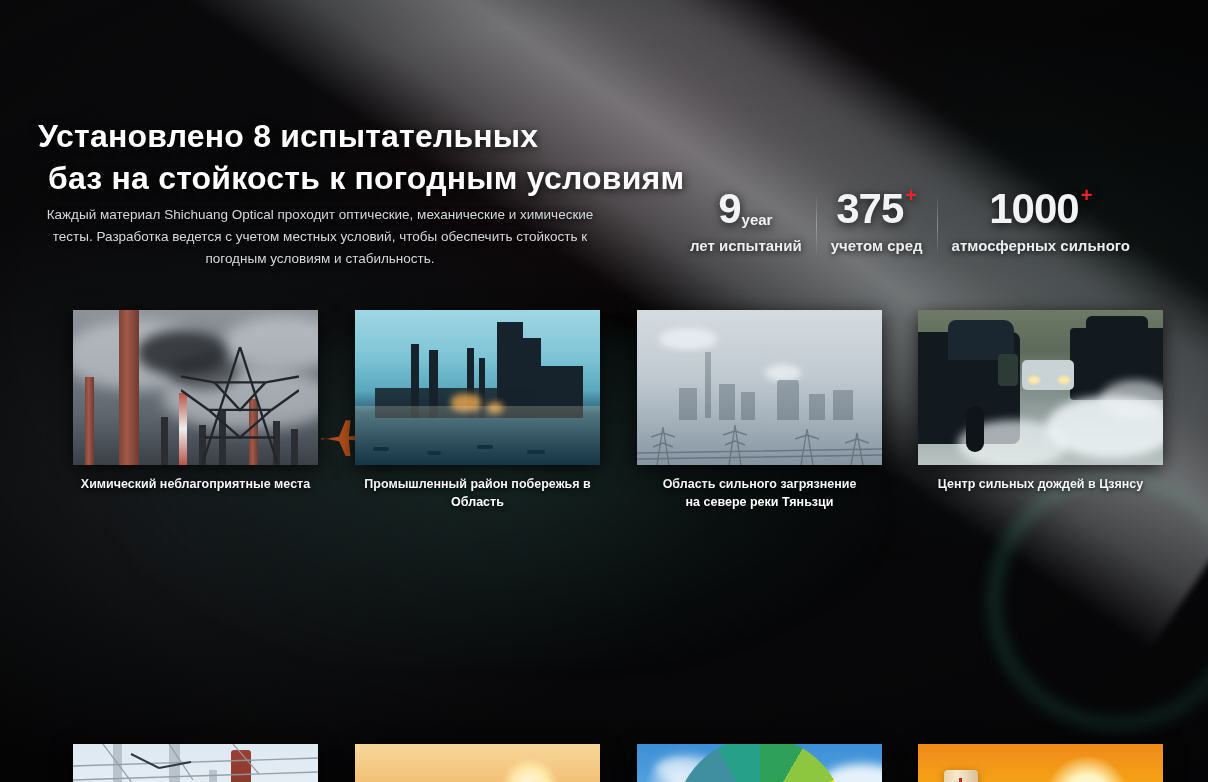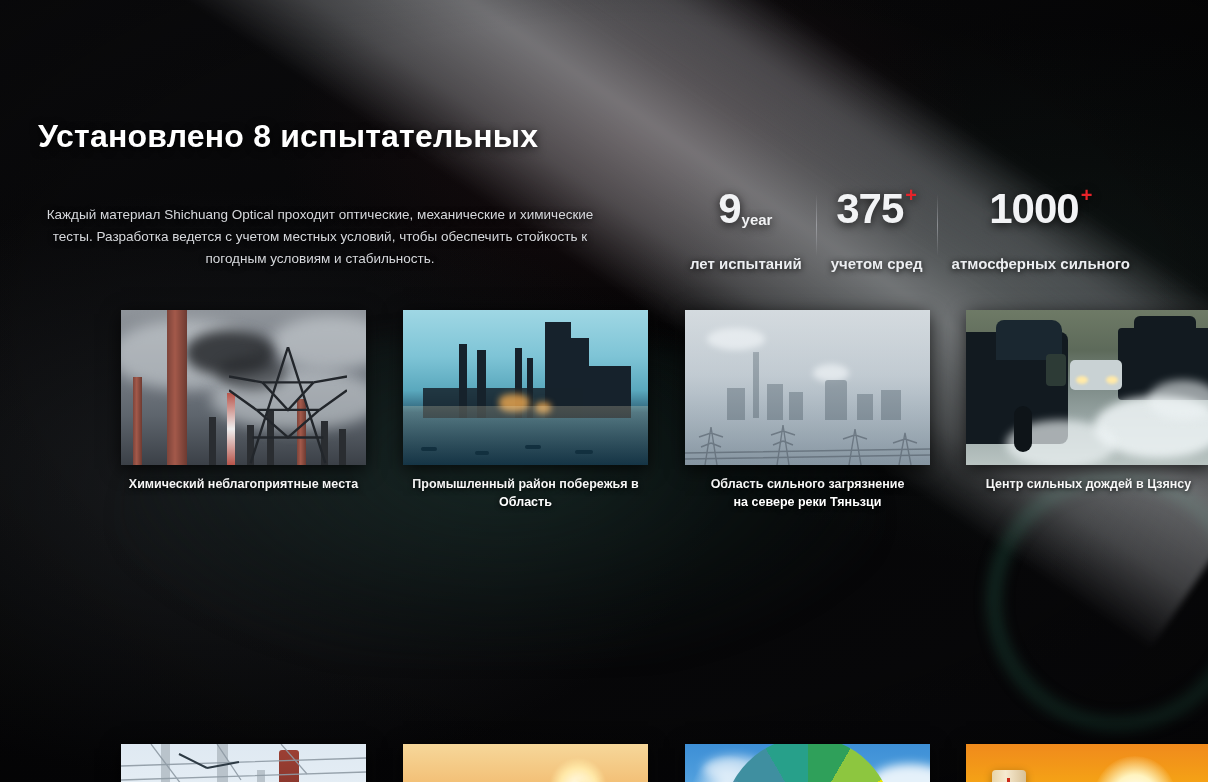--- a/index.html
+++ b/index.html
@@ -46,27 +46,27 @@
     font-size:13.5px;line-height:1.65;text-shadow:0 1px 6px rgba(0,0,0,.9);text-align:center;}
 
   
   .stats{position:absolute;left:676px;top:188px;width:520px;height:72px;display:flex;align-items:flex-start;}
   .stat{flex:0 0 auto;display:flex;flex-direction:column;align-items:center;padding:0 14px;position:relative;}
   .stat .num{color:#f2f3f5;font-weight:700;line-height:1;display:flex;align-items:flex-start;
     text-shadow:0 2px 10px rgba(0,0,0,.8);}
   .stat .big{font-size:42px;letter-spacing:-1px;}
   .stat .unit{font-size:15px;font-weight:700;align-self:flex-end;padding-bottom:3px;margin-left:1px;color:#f2f3f5;}
   .stat .plus{color:#e8232a;font-size:20px;font-weight:700;line-height:1;margin-left:1px;margin-top:-3px;}
-  .stat .cap{color:#eceef1;font-size:15px;font-weight:700;margin-top:23px;white-space:nowrap;
+  .stat .cap{color:#eceef1;font-size:15px;font-weight:700;margin-top:5px;white-space:nowrap;
     text-shadow:0 1px 6px rgba(0,0,0,.9);}
   .divider{width:1px;align-self:stretch;margin-top:6px;margin-bottom:4px;
     background:linear-gradient(180deg,rgba(255,255,255,0),rgba(190,192,198,.55),rgba(255,255,255,0));}
 
   
-  .grid{position:absolute;left:0;top:300px;width:1141px;margin-left:48px;}
+  .grid{position:absolute;left:0;top:300px;width:1141px;}
   .row{position:relative;height:218px;}
   .cell{position:absolute;width:245px;}
   .thumb{width:245px;height:155px;overflow:hidden;position:relative;
     box-shadow:0 4px 18px rgba(0,0,0,.75);}
   .cap{margin-top:10px;text-align:center;color:#fff;font-size:12.5px;font-weight:700;line-height:1.45;
     text-shadow:0 1px 5px rgba(0,0,0,.95);}
 
   
   .pic{position:absolute;inset:0;}
 
@@ -141,20 +141,21 @@
   <div class="bg-wheel"></div>
   <svg class="bg-plane" viewBox="0 0 64 64">
     <path d="M4 34 L26 30 L34 10 L40 10 L38 30 L58 28 L58 36 L38 34 L40 54 L34 54 L26 36 L4 32 Z" fill="#e4611c" opacity="0.9"></path>
   </svg>
   <div class="streak"></div>
   <div class="streak2"></div>
   <div class="bg-vignette"></div>
 
   <h1 class="headline">
     <span>Установлено 8 испытательных</span>
+    <span class="l2">баз на стойкость к погодным условиям</span>
   </h1>
 
   <p class="lede">Каждый материал Shichuang Optical проходит оптические, механические и химические тесты. Разработка ведется с учетом местных условий, чтобы обеспечить стойкость к погодным условиям и стабильность.</p>
 
   <div class="stats">
 
     <div class="stat">
       <div class="num">
         <span class="big">9</span>
         <span class="unit">year</span>

